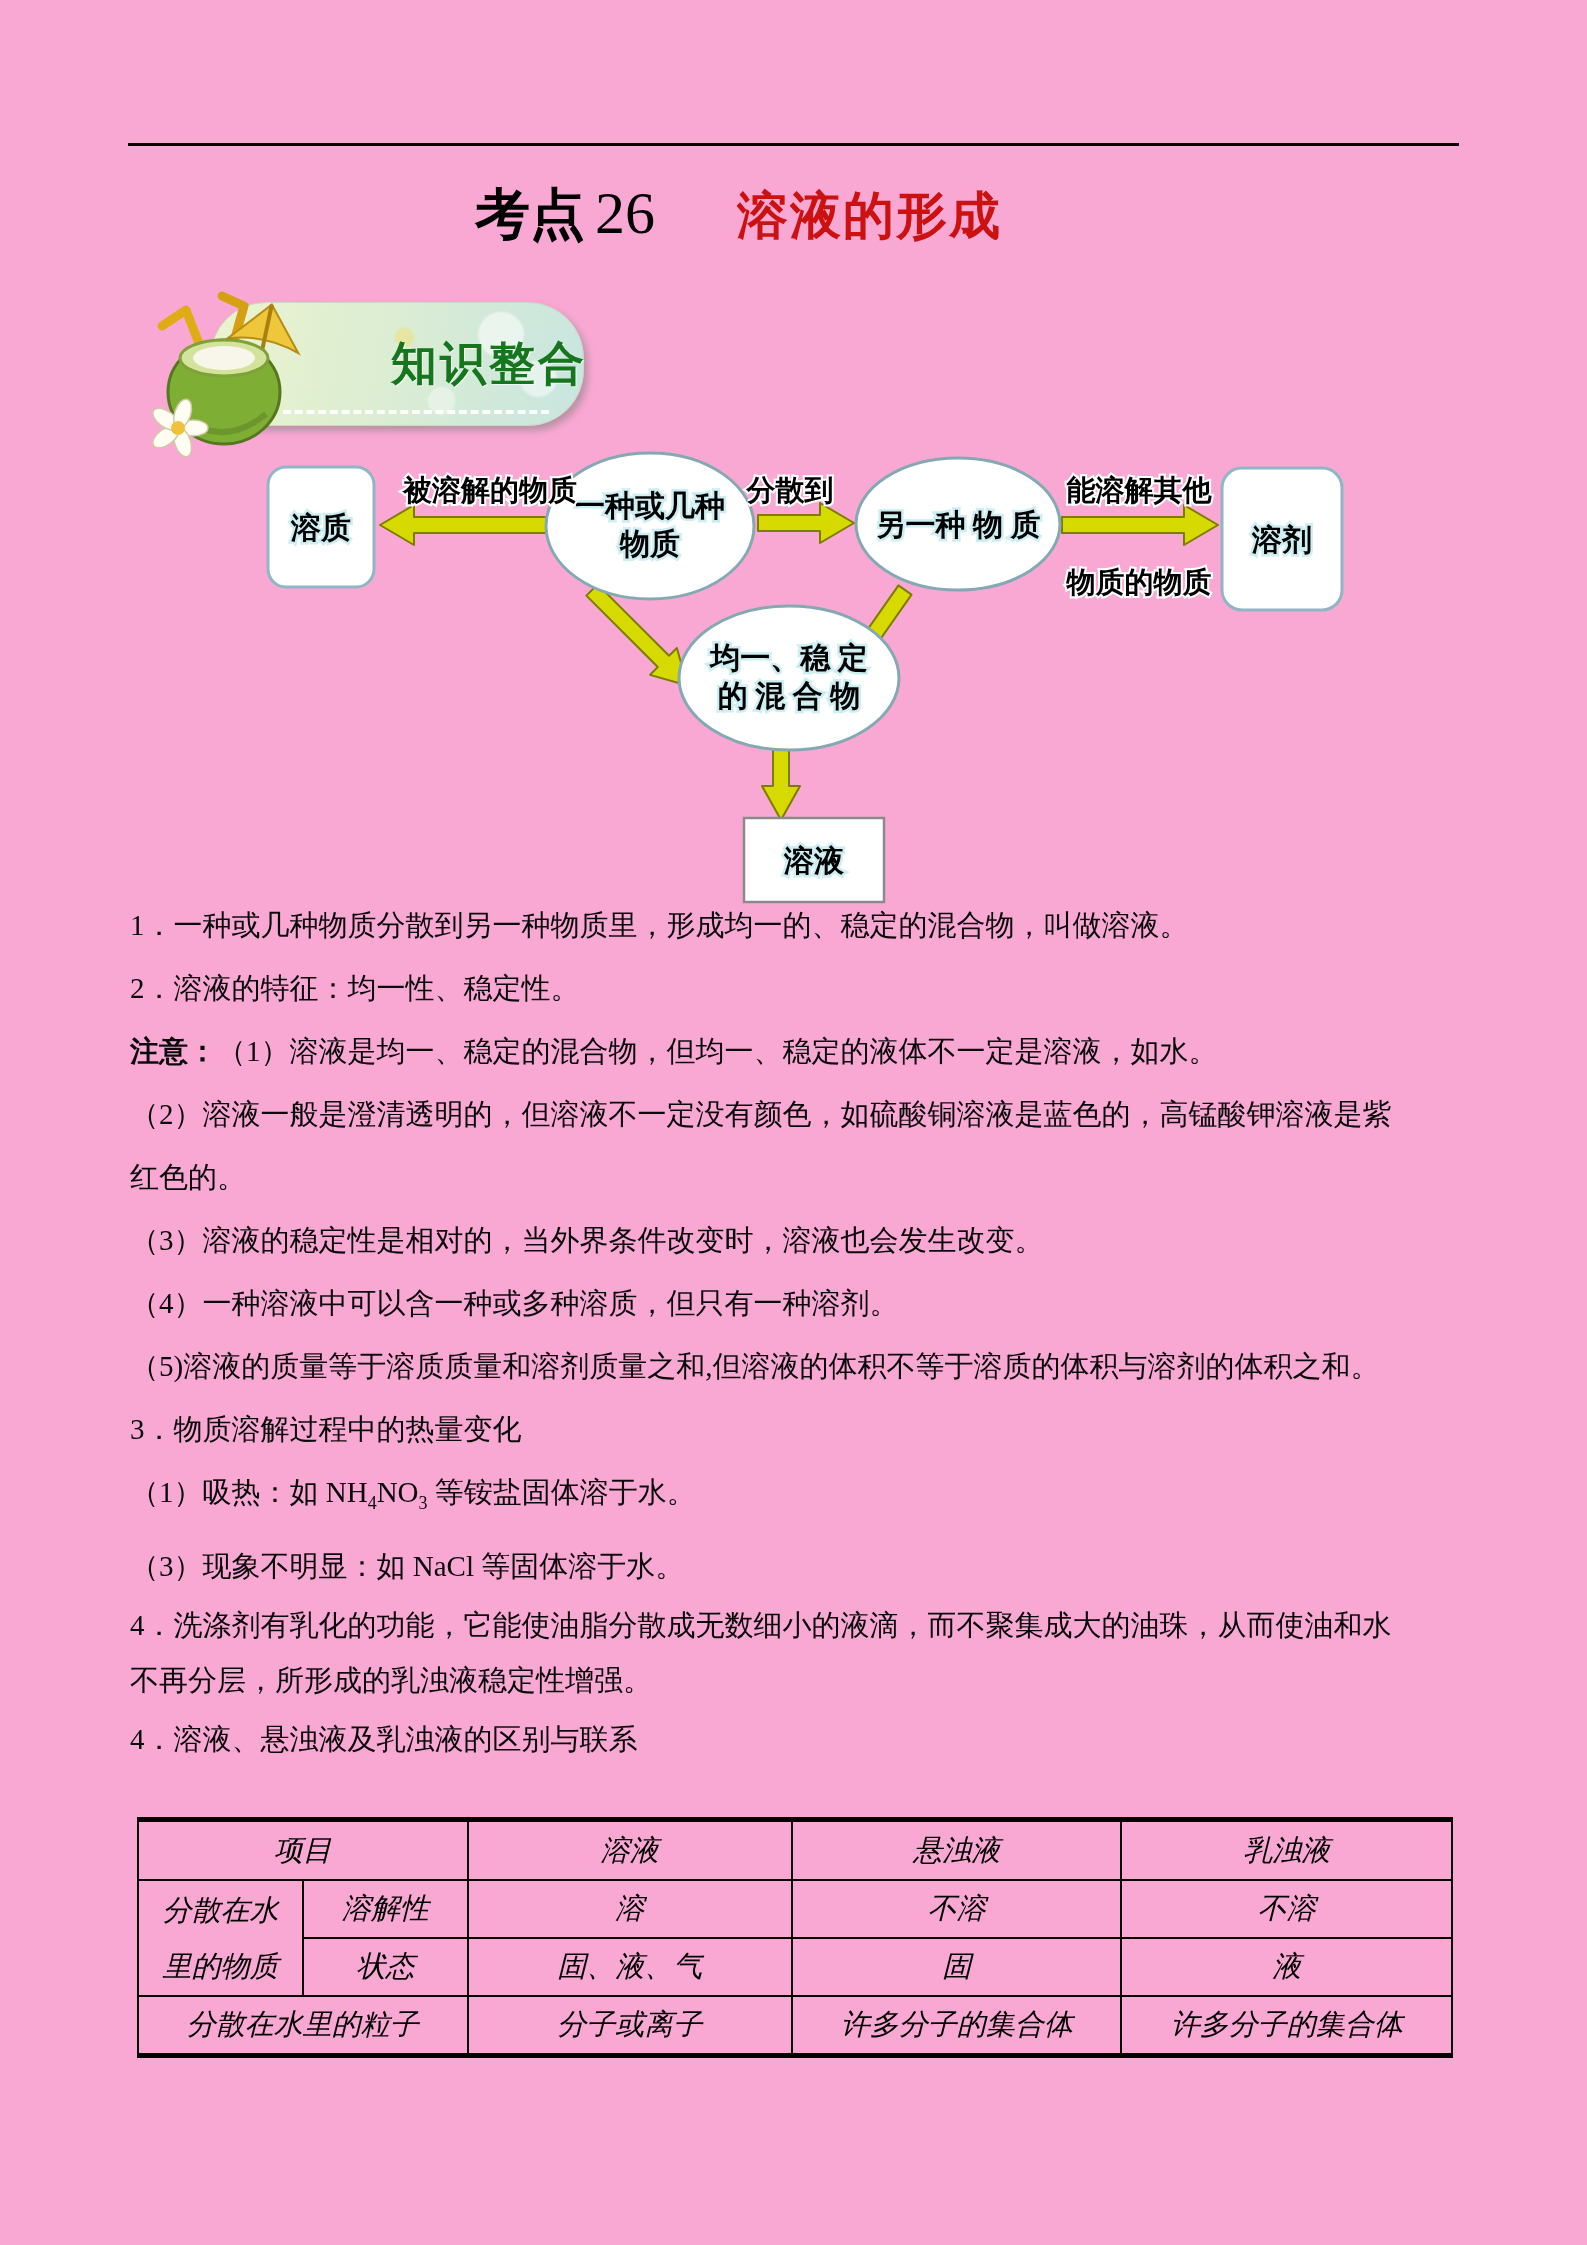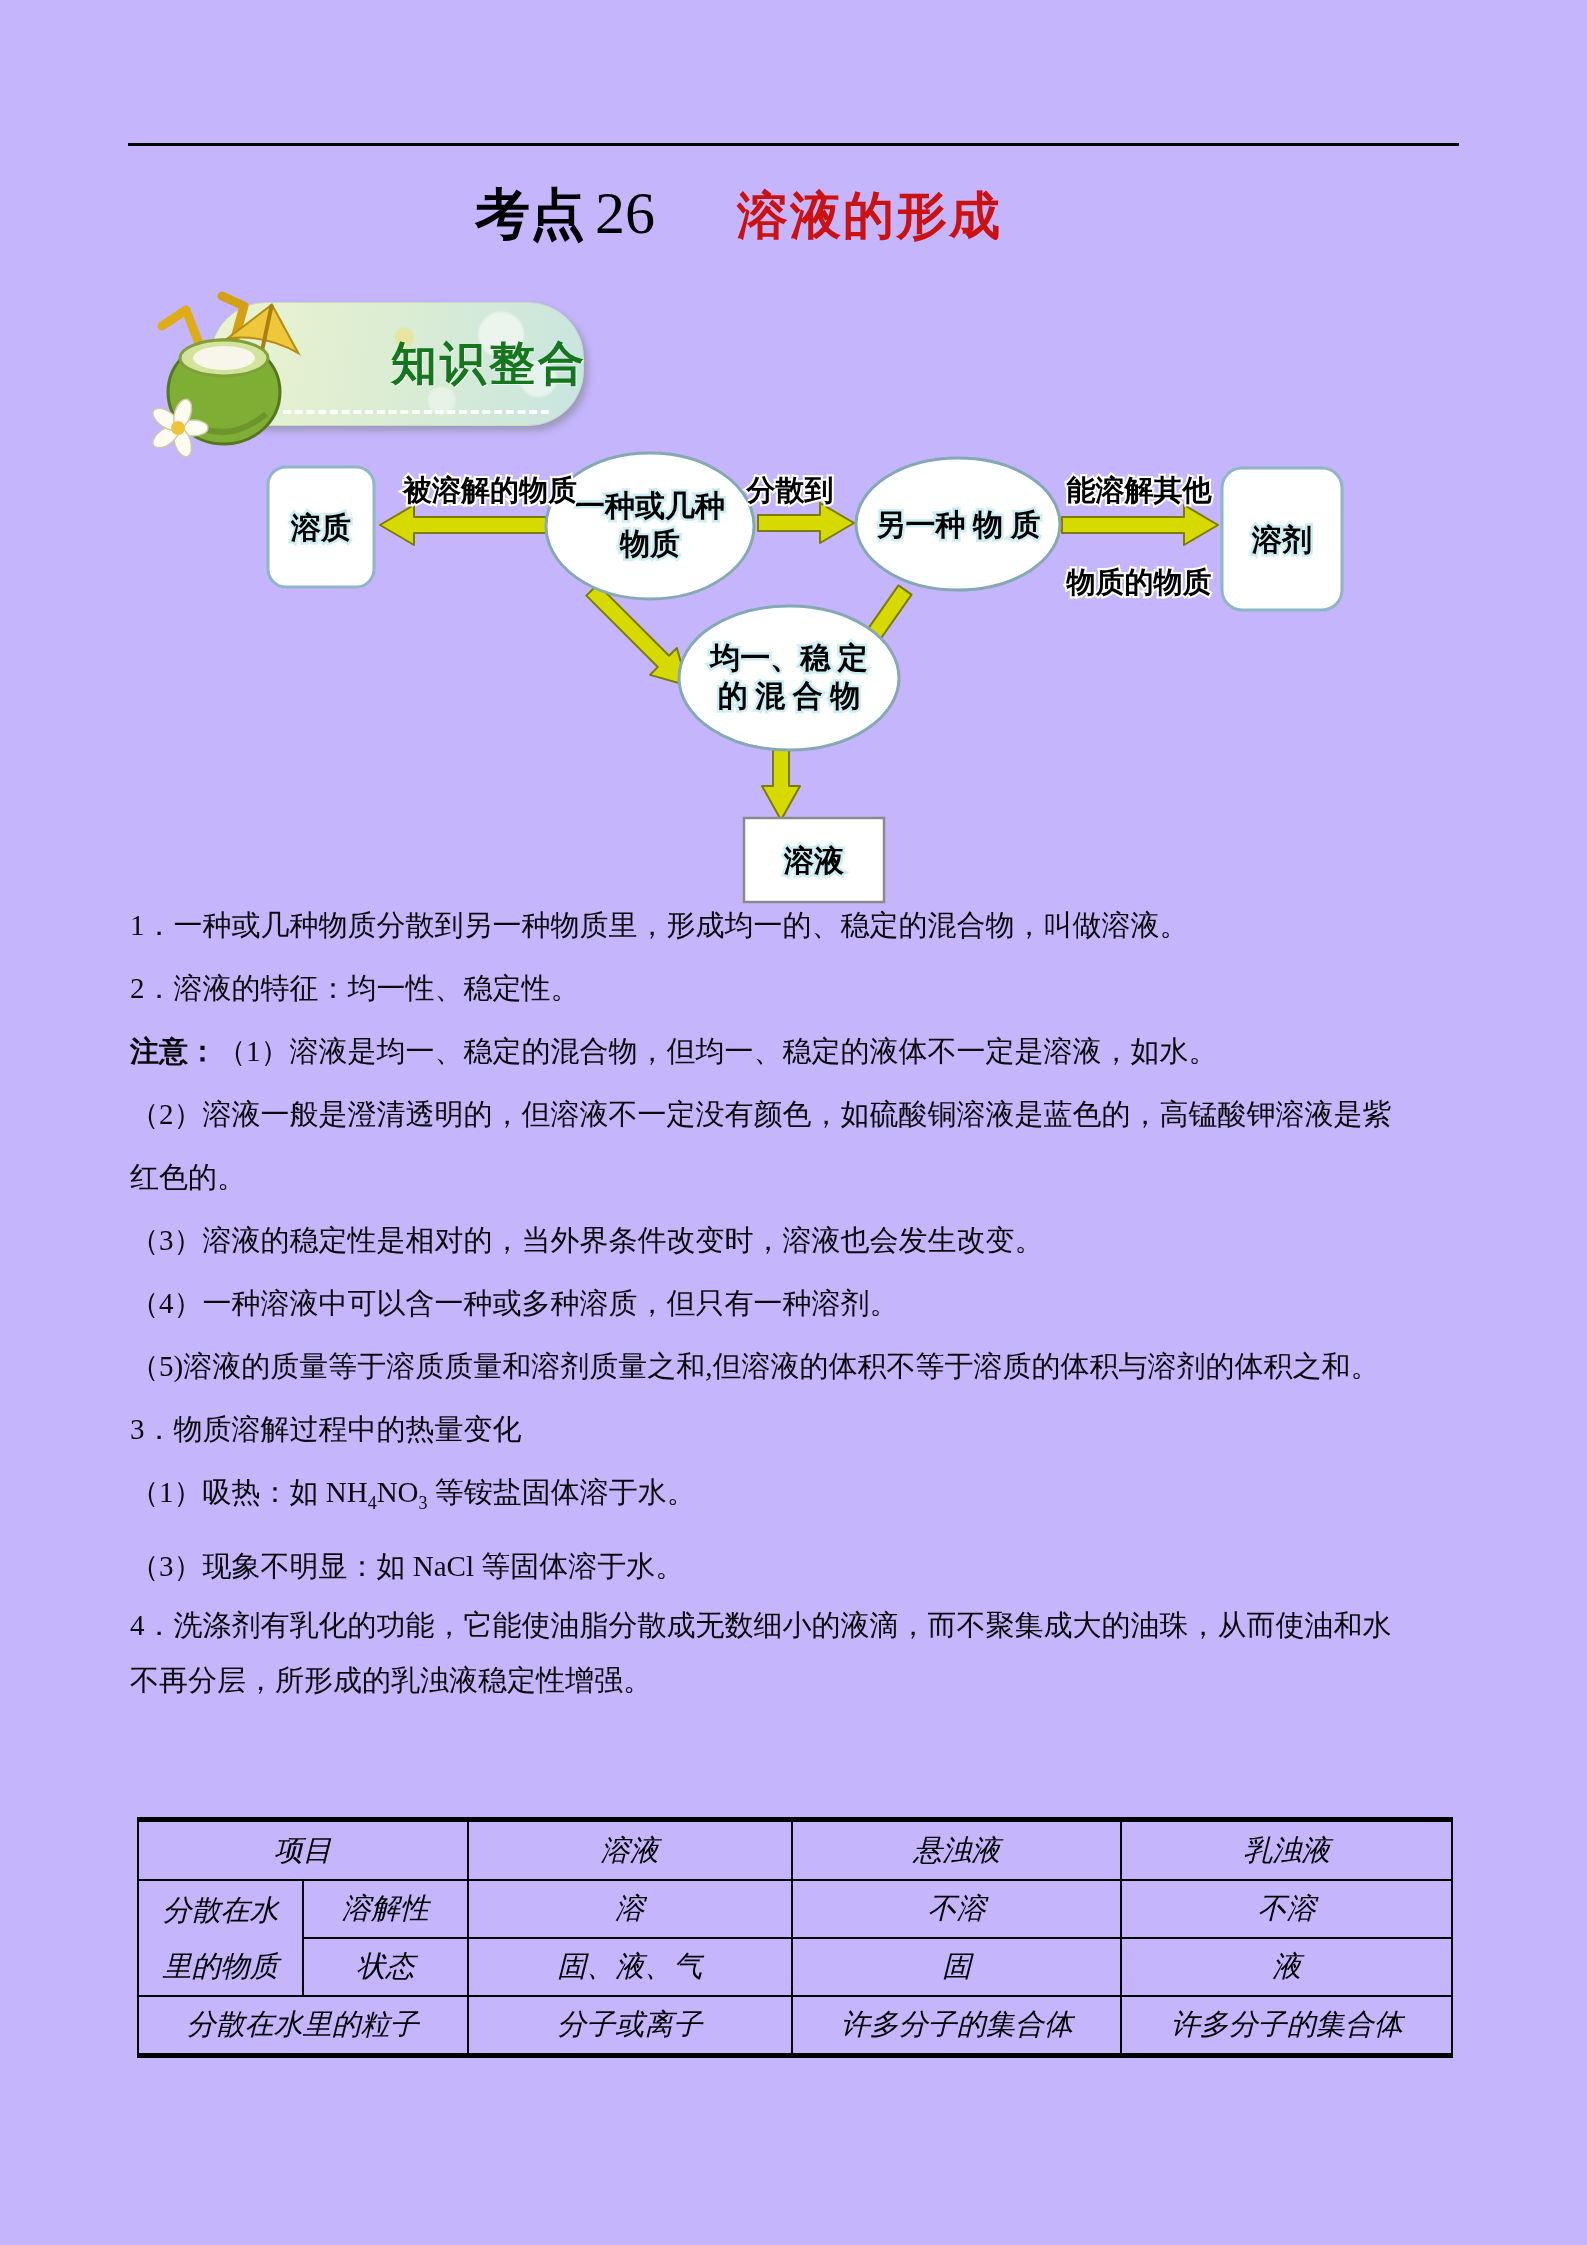--- a/index.html
+++ b/index.html
@@ -1,18 +1,18 @@
 <!DOCTYPE html>
 <html><head>
 <meta charset="utf-8">
 <style>
   html,body { margin:0; padding:0; background:#888; }
   .page {
     position:relative; width:1587px; height:2245px; margin:0 auto;
-    background:#c4b5fd; overflow:hidden;
+    background:#f9a8d4; overflow:hidden;
     font-family:"Liberation Serif","DejaVu Serif",serif; color:#000;
   }
   .top-rule { position:absolute; left:128px; top:143px; width:1331px; height:3px; background:#000; }
 
   
   .title { position:absolute; top:178px; left:0; width:100%; text-align:center; white-space:nowrap; }
   .title-inner { display:inline-block; transform:translateX(-55px); }
   .t-kao { font-size:55px; font-weight:bold; font-family:"Liberation Serif","DejaVu Serif",serif; }
   .t-num { font-size:60px; font-weight:normal; margin-left:10px; font-family:"Liberation Serif","DejaVu Serif",serif; }
   .t-topic { font-size:51px; font-weight:bold; color:#cc1111; margin-left:82px;
@@ -161,20 +161,21 @@
       <div class="line"><span>（2）溶液一般是澄清透明的，但溶液不一定没有颜色，如硫酸铜溶液是蓝色的，高锰酸钾溶液是紫</span></div>
       <div class="line"><span>红色的。</span></div>
       <div class="line"><span>（3）溶液的稳定性是相对的，当外界条件改变时，溶液也会发生改变。</span></div>
       <div class="line"><span>（4）一种溶液中可以含一种或多种溶质，但只有一种溶剂。</span></div>
       <div class="line"><span>（5)溶液的质量等于溶质质量和溶剂质量之和,但溶液的体积不等于溶质的体积与溶剂的体积之和。</span></div>
       <div class="line"><span>3．物质溶解过程中的热量变化</span></div>
       <div class="line"><span>（1）吸热：如 NH</span><sub>4</sub><span>NO</span><sub>3</sub><span> 等铵盐固体溶于水。</span></div>
       <div class="line"><span>（3）现象不明显：如 NaCl 等固体溶于水。</span></div>
       <div class="line tight"><span>4．洗涤剂有乳化的功能，它能使油脂分散成无数细小的液滴，而不聚集成大的油珠，从而使油和水</span></div>
       <div class="line tight"><span>不再分层，所形成的乳浊液稳定性增强。</span></div>
+      <div class="line"><span>4．溶液、悬浊液及乳浊液的区别与联系</span></div>
     </div>
 
   <table class="cmp-table">
     <colgroup>
         <col style="width:165px">
         <col style="width:164px">
         <col style="width:324px">
         <col style="width:329px">
         <col style="width:330px">
       </colgroup>

